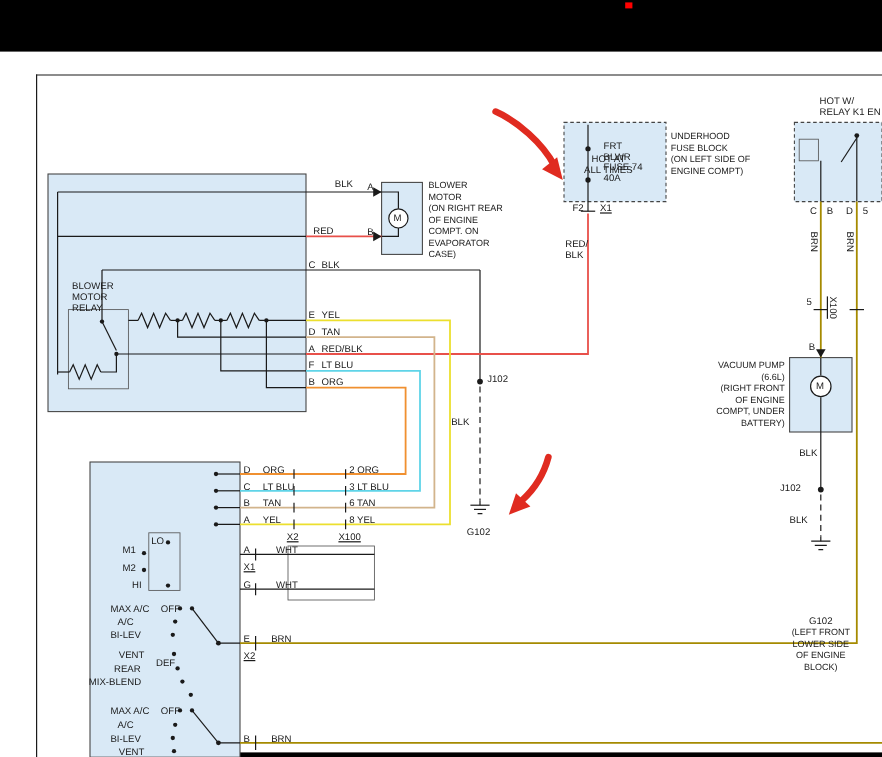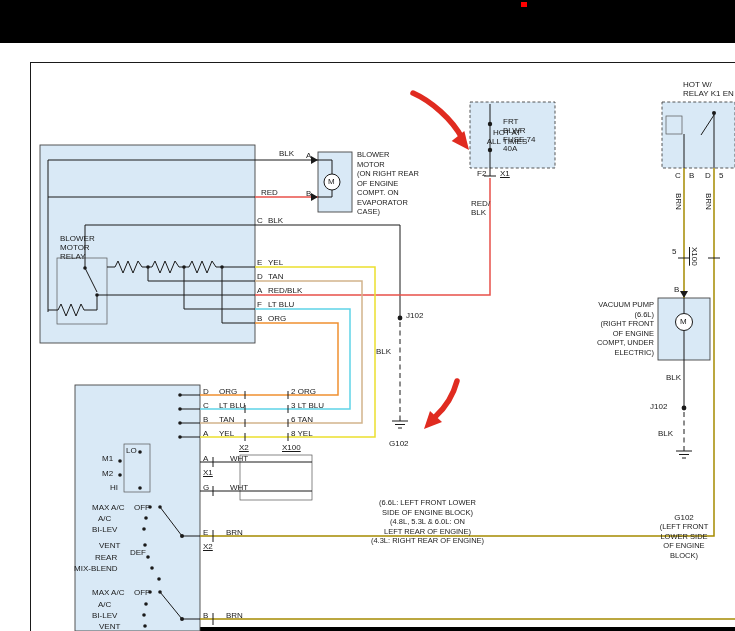--- a/index.html
+++ b/index.html
@@ -208,20 +208,26 @@
   <div class="lb blk ctr" style="left:479px;top:80px;width:56px">
     <span class="ln">HOT AT</span>
     <span class="ln">ALL TIMES</span>
   </div>
   <div class="lb" style="left:503px;top:117px">
     <span class="ln">FRT</span>
     <span class="ln">BLWR</span>
     <span class="ln">FUSE 74</span>
     <span class="ln">40A</span>
   </div>
+  <div class="lb sm" style="left:559px;top:109px">
+    <span class="ln">UNDERHOOD</span>
+    <span class="ln">FUSE BLOCK</span>
+    <span class="ln">(ON LEFT SIDE OF</span>
+    <span class="ln">ENGINE COMPT)</span>
+  </div>
   <div class="lb" style="left:477px;top:169px">F2</div>
   <div class="lb ul" style="left:500px;top:169px">X1</div>
   <div class="lb" style="left:471px;top:199px">
     <span class="ln">RED/</span>
     <span class="ln">BLK</span>
   </div>
 
   <div class="lb" style="left:683px;top:80px">
     <span class="ln">HOT W/</span>
     <span class="ln">RELAY K1 EN</span>
@@ -235,21 +241,21 @@
   <div class="lb" style="left:672px;top:247px">5</div>
   <div class="lb vert ul" style="left:690px;top:247px">X100</div>
   <div class="lb" style="left:674px;top:285px">B</div>
 
   <div class="lb sm rt" style="left:580px;top:300px;width:74px">
     <span class="ln">VACUUM PUMP</span>
     <span class="ln">(6.6L)</span>
     <span class="ln">(RIGHT FRONT</span>
     <span class="ln">OF ENGINE</span>
     <span class="ln">COMPT, UNDER</span>
-    <span class="ln">ELECTRIC)</span>
+    <span class="ln">BATTERY)</span>
   </div>
   <div class="lb" style="left:680px;top:317px">M</div>
   <div class="lb" style="left:666px;top:373px">BLK</div>
   <div class="lb" style="left:650px;top:402px">J102</div>
   <div class="lb" style="left:658px;top:429px">BLK</div>
   <div class="lb ctr" style="left:654px;top:465px;width:60px">
     <span class="ln">G102</span>
     <span class="ln sm">(LEFT FRONT</span>
     <span class="ln sm">LOWER SIDE</span>
     <span class="ln sm">OF ENGINE</span>
@@ -285,27 +291,20 @@
   <div class="lb" style="left:257px;top:286px">A</div>
   <div class="lb" style="left:268px;top:286px">RED/BLK</div>
   <div class="lb" style="left:257px;top:300px">F</div>
   <div class="lb" style="left:268px;top:300px">LT BLU</div>
   <div class="lb" style="left:257px;top:314px">B</div>
   <div class="lb" style="left:268px;top:314px">ORG</div>
 
   <div class="lb" style="left:406px;top:311px">J102</div>
   <div class="lb" style="left:376px;top:347px">BLK</div>
   <div class="lb" style="left:389px;top:439px">G102</div>
-  <div class="lb sm ctr" style="left:340px;top:450px;width:175px">
-    <span class="ln">(6.6L: LEFT FRONT LOWER</span>
-    <span class="ln">SIDE OF ENGINE BLOCK)</span>
-    <span class="ln">(4.8L, 5.3L &amp; 6.0L: ON</span>
-    <span class="ln">LEFT REAR OF ENGINE)</span>
-    <span class="ln">(4.3L: RIGHT REAR OF ENGINE)</span>
-  </div>
 
   <div class="lb" style="left:203px;top:387px">D</div>
   <div class="lb" style="left:219px;top:387px">ORG</div>
   <div class="lb" style="left:291px;top:387px">2 ORG</div>
   <div class="lb" style="left:203px;top:401px">C</div>
   <div class="lb" style="left:219px;top:401px">LT BLU</div>
   <div class="lb" style="left:291px;top:401px">3 LT BLU</div>
   <div class="lb" style="left:203px;top:415px">B</div>
   <div class="lb" style="left:219px;top:415px">TAN</div>
   <div class="lb" style="left:291px;top:415px">6 TAN</div>

